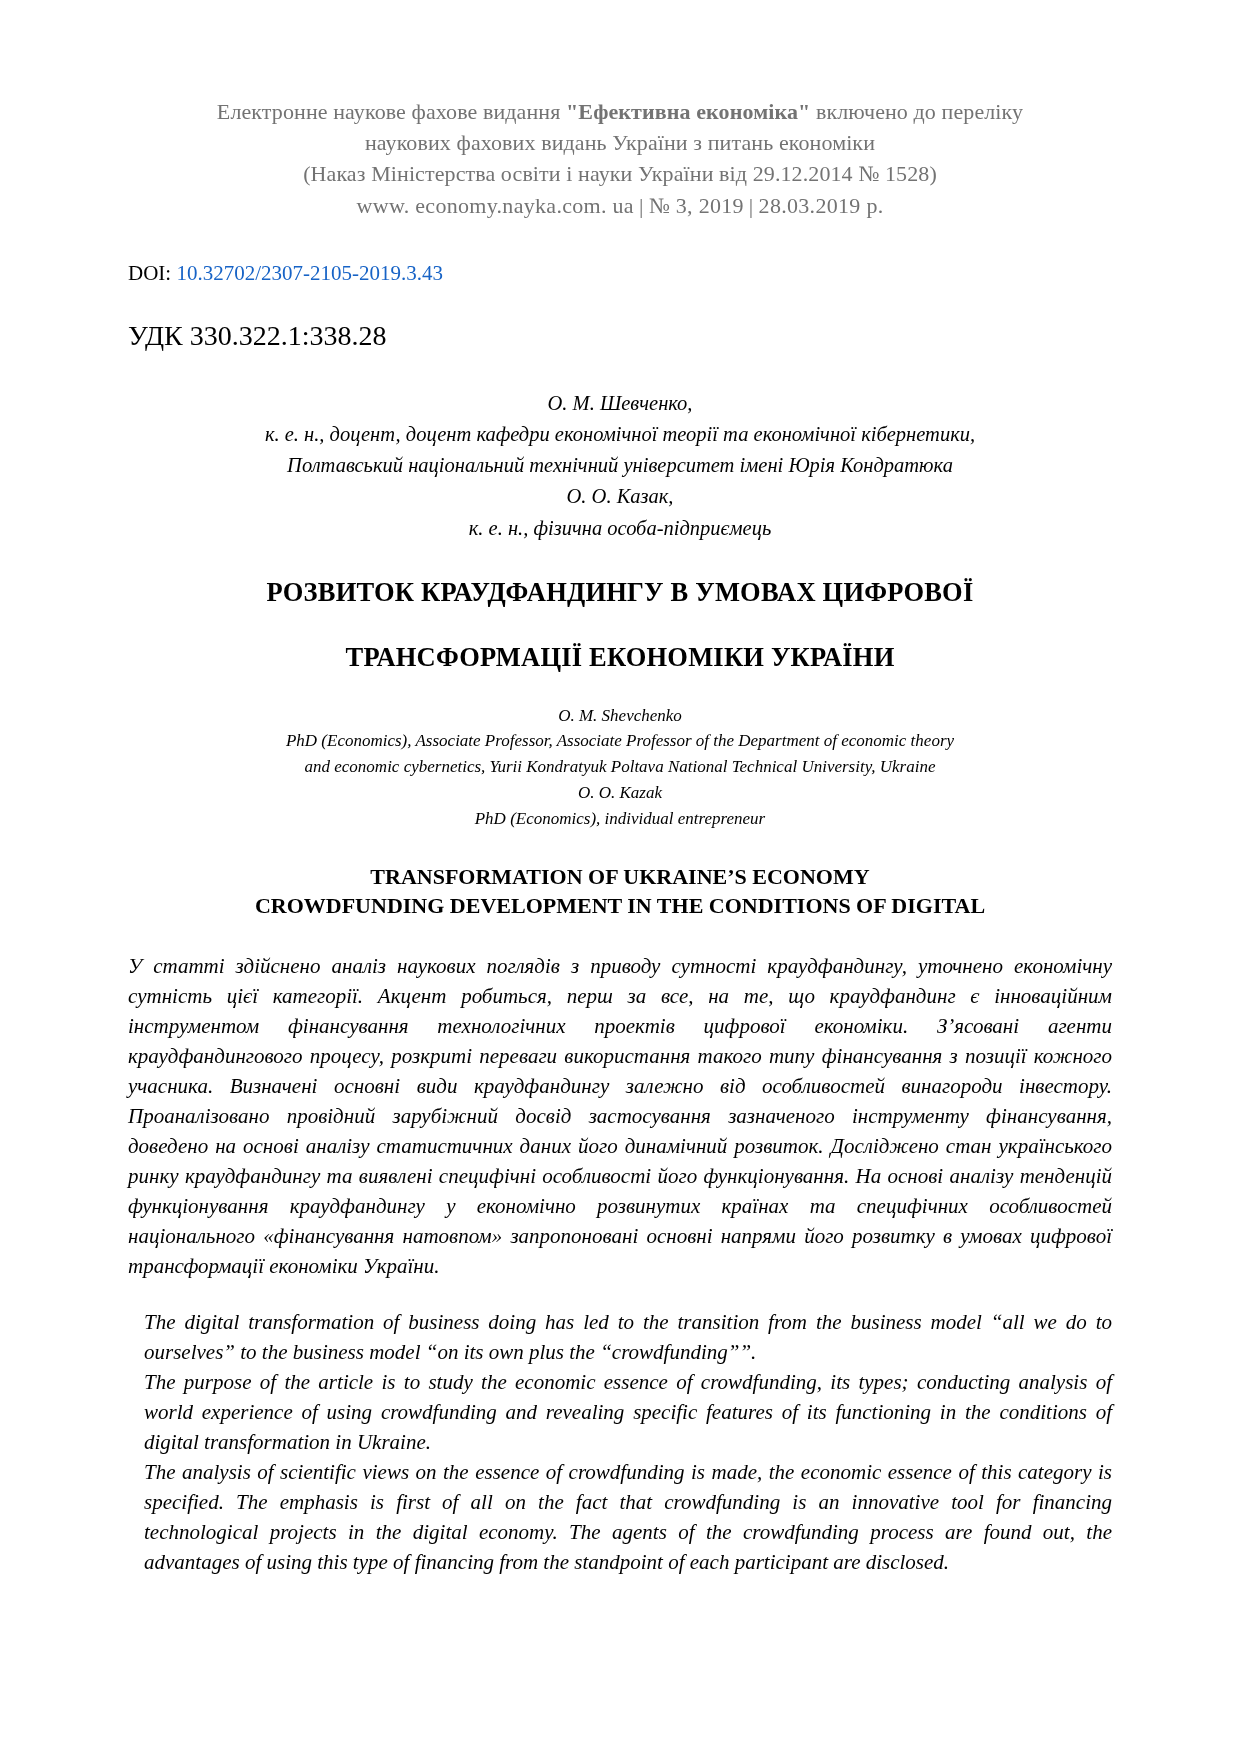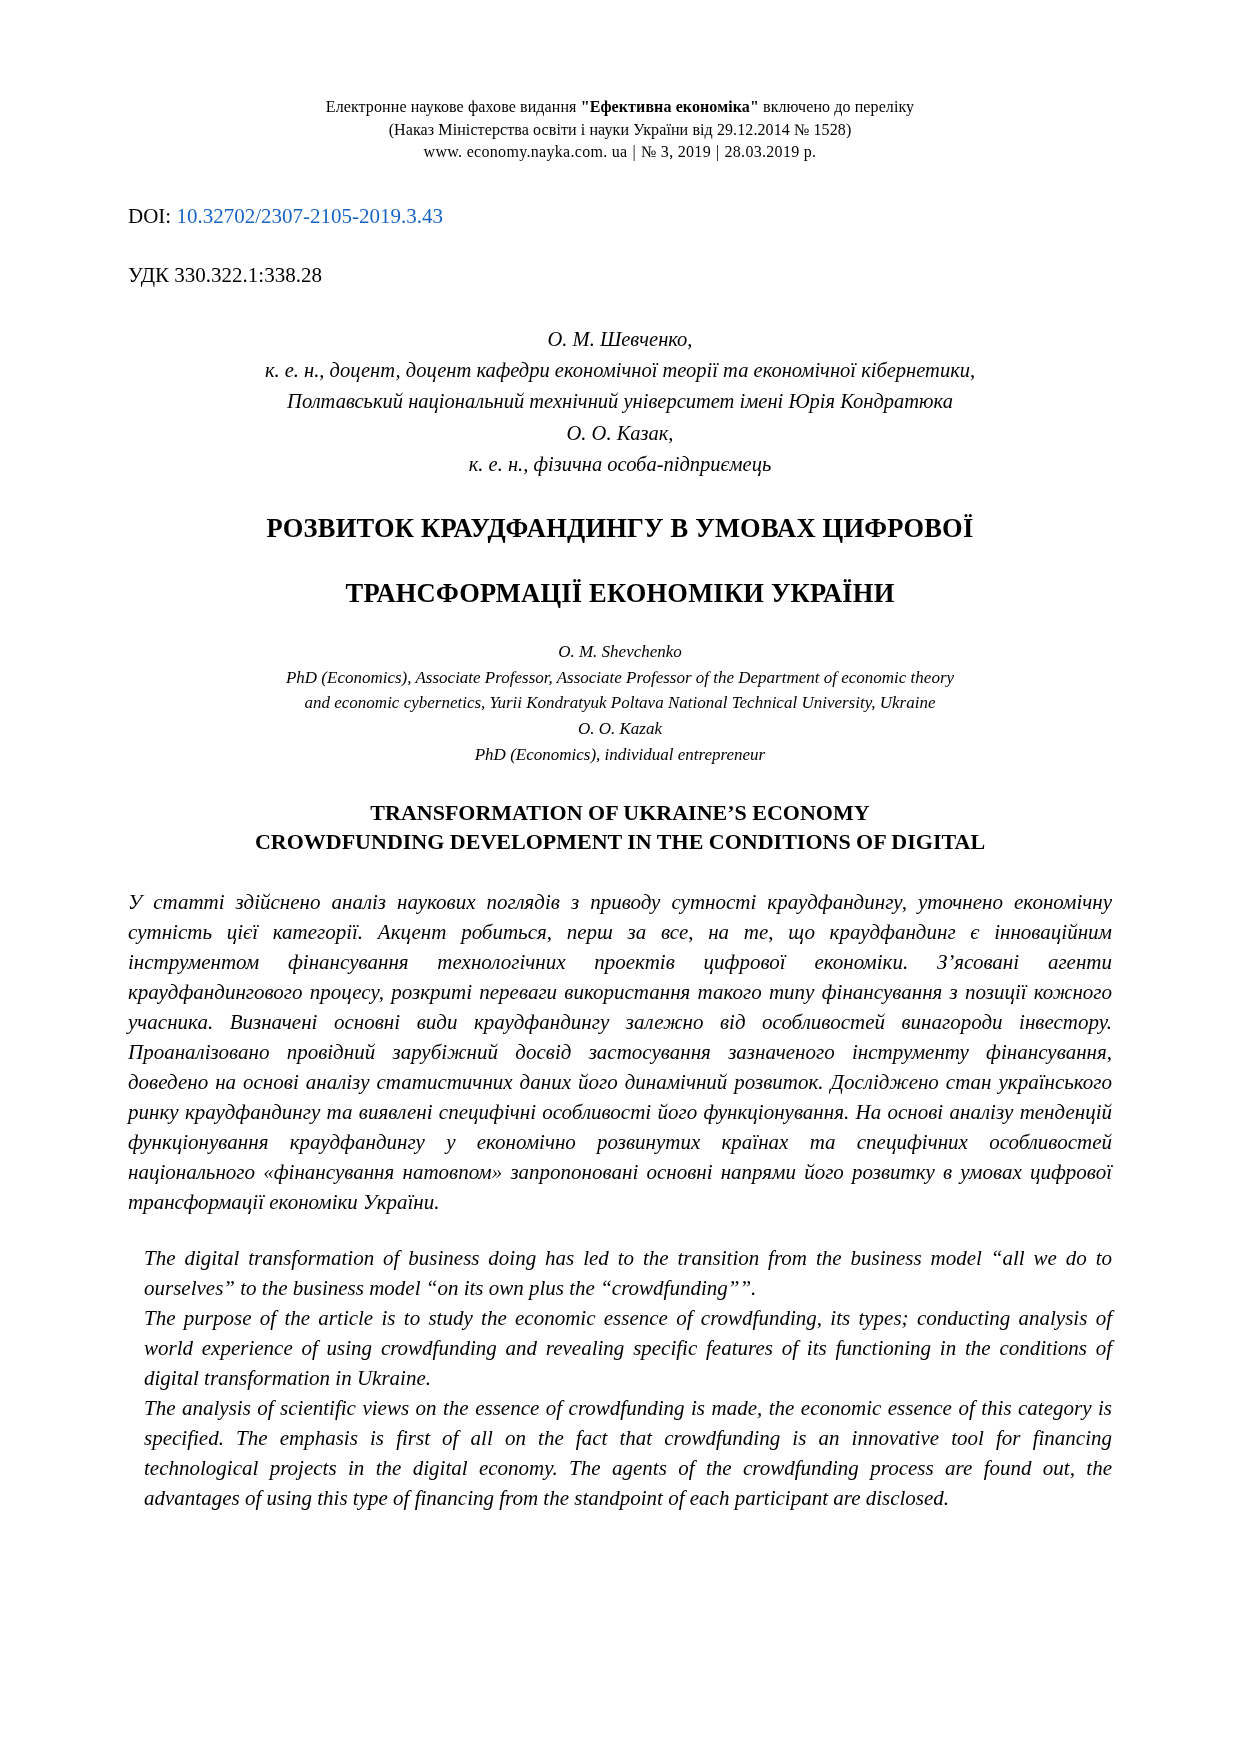--- a/index.html
+++ b/index.html
@@ -21,23 +21,23 @@
     height: 1754px;
     box-sizing: border-box;
     padding: 96px 128px 0 128px;
     background: #ffffff;
   }
 
   
   .journal-header {
     text-align: center;
     font-family: "Liberation Serif", "DejaVu Serif", serif;
-    font-size: 16px;
+    font-size: 22px;
     line-height: 1.42;
-    color: #000000;
+    color: #737373;
     margin: 0 0 4px 0;
     letter-spacing: 0.1px;
   }
   .journal-header .hl {
     display: block;
     white-space: nowrap;
   }
   .journal-header .jname {
     font-weight: bold;
   }
@@ -51,21 +51,21 @@
   
   .doi-line {
     font-size: 21px;
     margin: 40px 0 0 0;
     text-align: left;
   }
   .doi-link {
     color: #1763c6;
   }
   .udk-line {
-    font-size: 21px;
+    font-size: 28px;
     margin: 34px 0 0 0;
     text-align: left;
   }
 
   
   .authors-ua {
     margin: 36px 0 0 0;
     text-align: center;
     font-style: italic;
     font-size: 20.5px;
@@ -146,20 +146,21 @@
     margin: 0;
   }
 </style>
 </head>
 <body>
 
 <div class="page">
 
   <div class="journal-header">
     <span class="hl"><span>Електронне наукове фахове видання </span><span class="jname">"Ефективна економіка"</span><span> включено до переліку</span></span>
+    <span class="hl">наукових фахових видань України з питань економіки</span>
     <span class="hl">(Наказ Міністерства освіти і науки України від 29.12.2014 № 1528)</span>
     <span class="hl hl-url"><span>www. economy.nayka.com. ua</span><span class="sep">|</span><span>№ 3, 2019</span><span class="sep">|</span><span>28.03.2019 р.</span></span>
   </div>
 
   <div class="doi-line"><span>DOI:</span> <span class="doi-link">10.32702/2307-2105-2019.3.43</span></div>
 
   <div class="udk-line">УДК 330.322.1:338.28</div>
 
   <div class="authors-ua">
     <span class="aname">О. М. Шевченко,</span>

